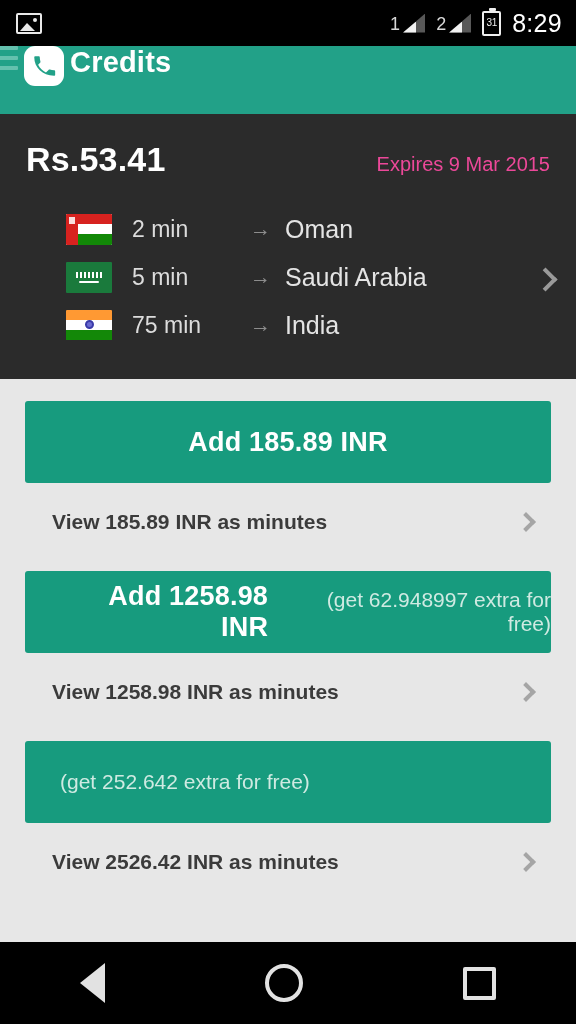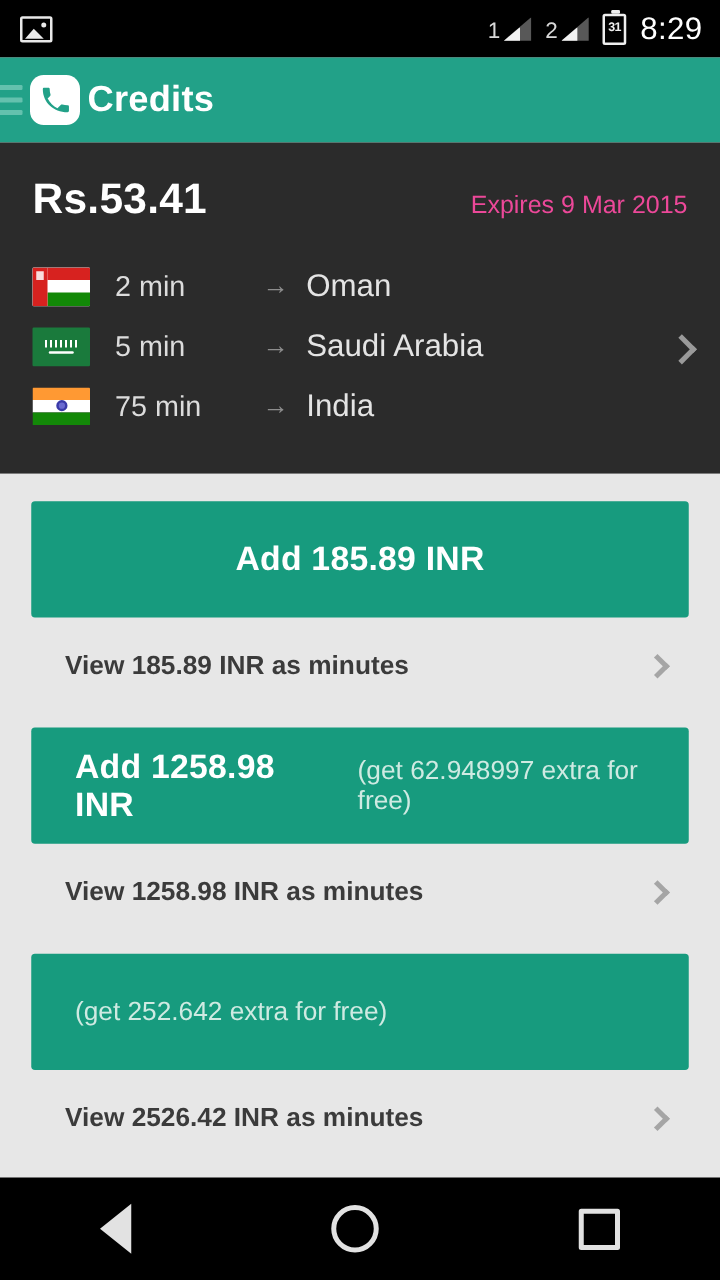--- a/index.html
+++ b/index.html
@@ -37,44 +37,44 @@
     background:#585858;
   }
   .sig .tri-fg {
     position:absolute; left:0; bottom:0; width:13px; height:11px;
     clip-path:polygon(100% 0, 100% 100%, 0 100%);
     background:#f2f2f2;
   }
   .battery { width:19px; height:25px; border:2px solid #efefef; border-radius:2px; position:relative;
              display:flex; align-items:center; justify-content:center; }
   .battery:before { content:""; position:absolute; top:-5px; left:5px; width:7px; height:3px; background:#efefef; border-radius:1px; }
-  .battery-num { font-size:10px; font-weight:bold; color:#efefef; line-height:1; letter-spacing:-0.5px; }
+  .battery-num { font-size:10px; font-weight:normal; color:#efefef; line-height:1; letter-spacing:-0.5px; }
   .clock { font-size:25px; color:#fff; line-height:1; letter-spacing:0.3px; }
 
   
   .appbar {
-    height:68px; background:#22a188; display:flex; align-items:center; gap:6px;
+    height:68px; background:#22a188; display:flex; gap:6px;
     padding-left:0;
   }
   .hamburger { width:26px; display:flex; flex-direction:column; gap:6px; margin-left:-8px; padding-left:2px; }
   .hamburger span { display:block; height:4px; background:#64c1ae; border-radius:1px; }
   .app-logo {
     width:40px; height:40px; background:#fff; border-radius:11px;
     display:flex; align-items:center; justify-content:center; flex:none;
   }
   .app-title { color:#fff; font-size:29px; font-weight:bold; letter-spacing:0.2px; }
 
   
   .card { background:#2b2b2b; padding:26px 26px 30px 26px; }
   .card-top { display:flex; align-items:baseline; justify-content:space-between; }
   .balance { color:#fff; font-size:34px; font-weight:bold; letter-spacing:0.2px; }
   .expires { color:#ec4899; font-size:20px; }
 
   .rows { margin-top:26px; position:relative; }
-  .crow { display:flex; align-items:center; height:48px; }
+  .crow { display:flex; align-items:center; height:48px;margin-left:40px; }
   .flag { width:46px; height:31px; flex:none; margin-right:20px; overflow:hidden; position:relative; border-radius:1px; }
   .mins { color:#dcdcdc; font-size:23px; width:118px; flex:none; }
   .arrow-lite { color:#8d8d8d; font-size:21px; margin-right:14px; }
   .country { color:#e4e4e4; font-size:25px; }
   .card-chevron {
     position:absolute; right:2px; top:50%; transform:translateY(-50%);
     width:17px; height:17px; border-right:4px solid #9a9a9a; border-top:4px solid #9a9a9a;
     rotate:45deg;
   }
 
@@ -94,23 +94,23 @@
   .flag-in .in-s { height:33.34%; position:relative; }
   .in-saffron { background:#ff9933; }
   .in-white { background:#fff; display:flex; align-items:center; justify-content:center; }
   .in-green { background:#138808; }
   .in-chakra { width:9px; height:9px; border-radius:50%; border:2px solid #3a3aa8; box-sizing:border-box; background:#6a6ad0; }
 
   
   .offers { background:#e7e7e7; padding:22px 25px 0 25px; }
   .offer { margin-bottom:10px; }
   .add-btn {
-    background:#179b7e; border-radius:3px; height:93px;
+    background:#179b7e; border-radius:3px; height:82px;
     display:flex; align-items:center; justify-content:center; gap:18px;
-    color:#fff; cursor:pointer;
+    color:#fff; cursor:pointer;text-align:right;
   }
   .add-btn.left { justify-content:flex-start; padding-left:35px; }
   .add-label { font-size:27px; font-weight:bold; letter-spacing:0.2px; }
   .add-bonus { font-size:21px; color:#cfeae2; }
   .view-row {
     height:78px; display:flex; align-items:center; justify-content:space-between;
     padding:0 8px 0 27px; cursor:pointer;
   }
   .view-label { font-size:21px; color:#3b3b3b; font-weight:bold; }
   .chev-grey { width:14px; height:14px; border-right:4px solid #a5a5a5; border-top:4px solid #a5a5a5; rotate:45deg; margin-right:10px; }

